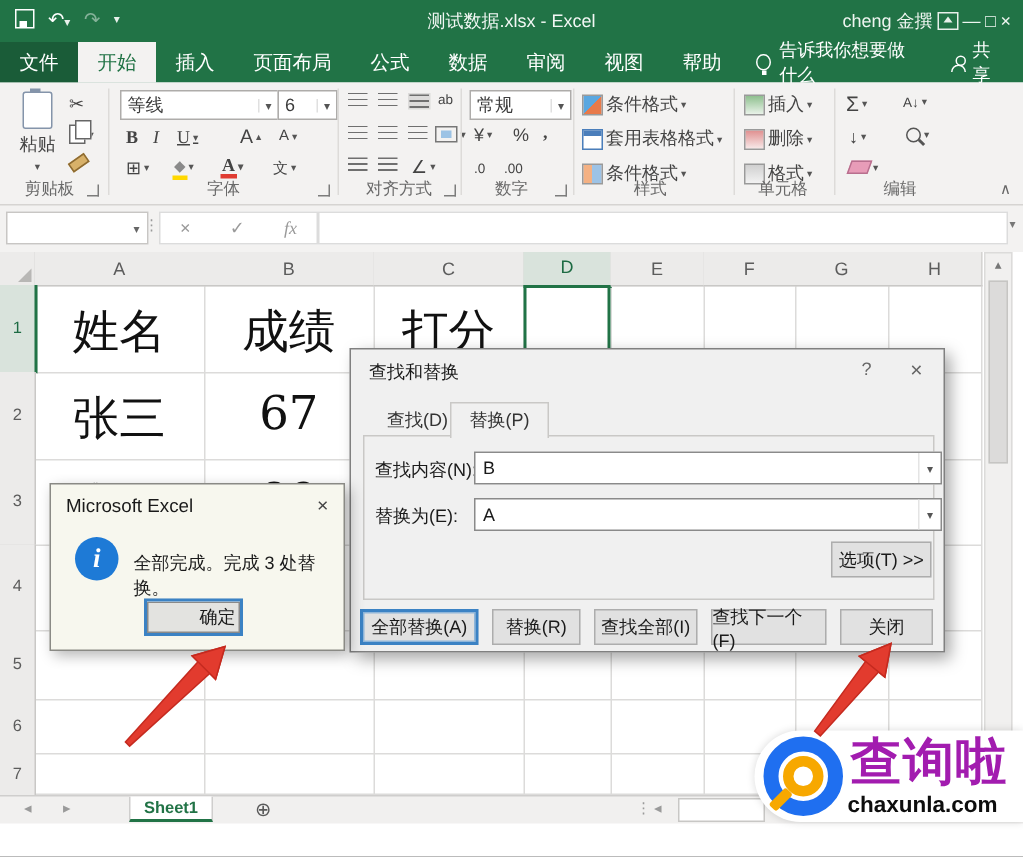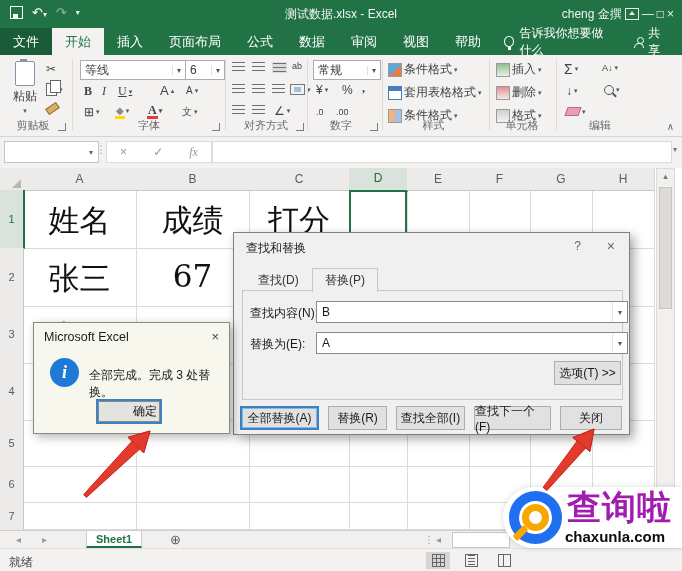--- a/index.html
+++ b/index.html
@@ -420,21 +420,21 @@
     <div class="up">▴</div>
     <div class="thumb"></div>
   </div>
 
   <div class="fr-dialog">
     <div class="fr-title">查找和替换</div>
     <div class="fr-help">?</div>
     <div class="fr-close">×</div>
     <div class="tabpane"></div>
     <div class="dtab" style="left:12px;">查找(D)</div>
-    <div class="dtab active" style="left:78px;">替换(P)</div>
+    <div class="dtab active" style="left:66px;">替换(P)</div>
     <div class="dlabel" style="left:16px;top:72px;">查找内容(N):</div>
     <div class="dcombo" style="top:68px;">
         <span>B</span>
         <span class="carr">▾</span>
       </div>
     <div class="dlabel" style="left:16px;top:103px;">替换为(E):</div>
     <div class="dcombo" style="top:99px;">
         <span>A</span>
         <span class="carr">▾</span>
       </div>
@@ -457,33 +457,20 @@
   <div class="sheetbar">
     <span class="navarr" style="left:16px;">◂</span>
     <span class="navarr" style="left:42px;">▸</span>
     <div class="sheettab">Sheet1</div>
     <span class="addsheet">⊕</span>
     <span class="navarr" style="left:424px;color:#9a9a9a;">⋮</span>
     <span class="navarr" style="left:436px;">◂</span>
   </div>
   <div class="hscroll-thumb"></div>
 
-  <div class="statusbar">
-    <span class="st-ready">就绪</span>
-    <span class="viewbtn active" style="left:426px;">
-        <span class="vb-ic vb-grid"></span>
-      </span>
-    <span class="viewbtn" style="left:459px;">
-        <span class="vb-ic vb-page"></span>
-      </span>
-    <span class="viewbtn" style="left:492px;">
-        <span class="vb-ic vb-brk"></span>
-      </span>
-
-  </div>
 
   <div class="watermark">
     <div class="wm-ring"></div>
     <div class="wm-handle"></div>
     <div class="wm-inner"></div>
     <div class="wm-name">查询啦</div>
     <div class="wm-url">chaxunla.com</div>
   </div>
 
   <svg class="arrows" viewBox="0 0 682 571">

